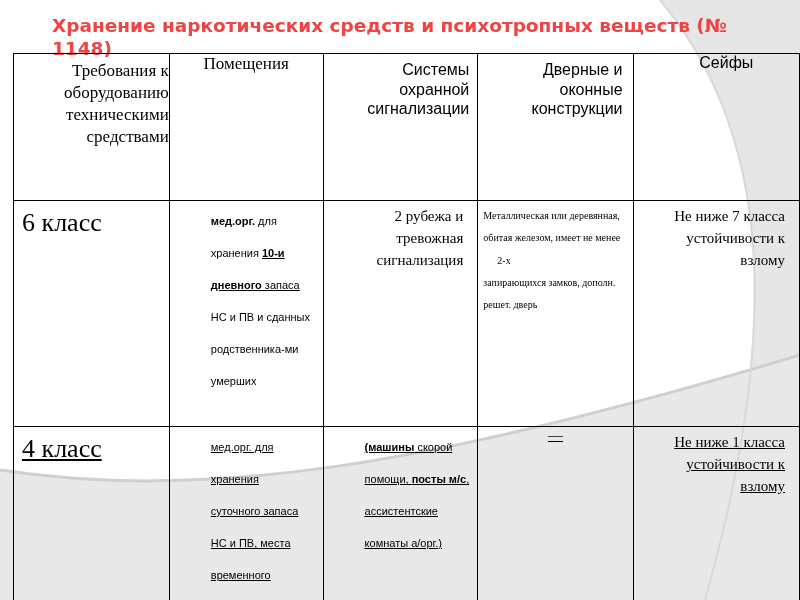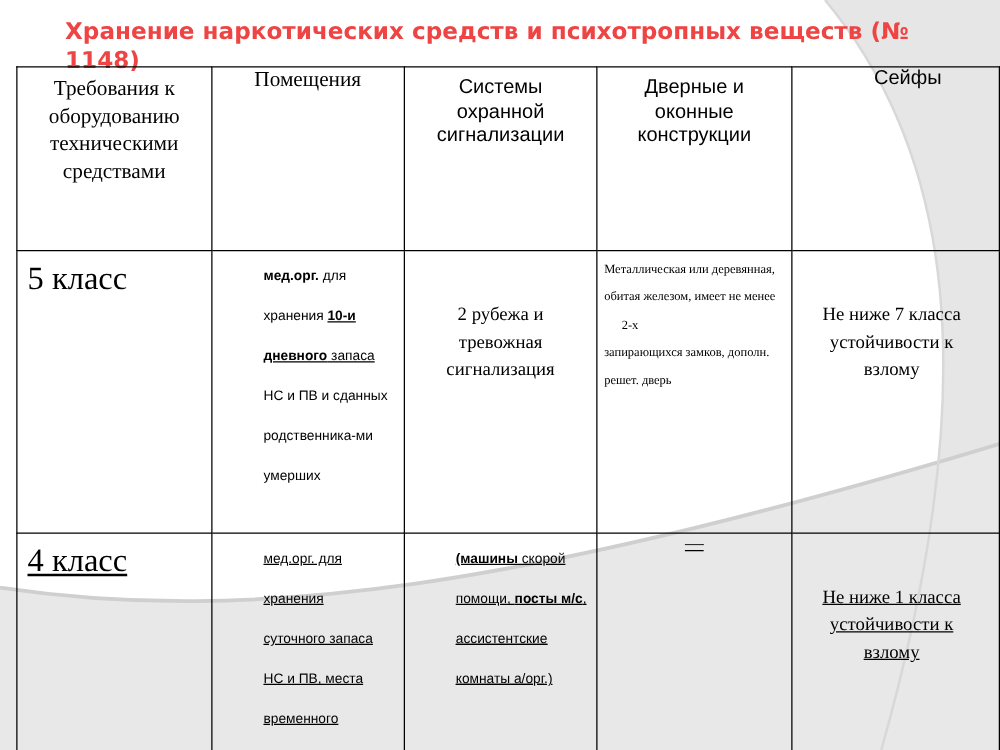--- a/index.html
+++ b/index.html
@@ -22,27 +22,27 @@
   }
   table.grid td {
     border:1.5px solid #000; vertical-align:top; padding:0; overflow:hidden;
   }
   table.grid tr.last td { border-bottom:none; }
   .hdr { height:147px; }
   .r3 { height:226px; }
   .r4 { height:168px;text-decoration:underline; }
   .serif { font-family:"Liberation Serif", serif; }
   .sans { font-family:"Liberation Sans", sans-serif; }
-  .c { text-align:center; }
+  .c { text-align:right; }
   .h1 { font-size:17px; line-height:22px; padding-top:6px; }
   .hmid { display:flex; align-items:center; justify-content:center; height:100%; text-align:center; }
   .hsans { font-size:16px; line-height:19.5px; padding-top:6px; }
   .cls { font-size:26px; line-height:30px; padding:7px 0 0 8px; }
   .sb { font-size:11px; line-height:32px; padding:4px 4px 0 7px;margin-left:34px; }
-  .ser15 { font-size:15px; line-height:22px; padding-top:4px;margin-top:36px; }
+  .ser15 { font-size:15px; line-height:22px; padding-top:4px; }
   .ser-left { font-size:10px; line-height:22.3px; padding:4px 2px 0 5px; }
   .ul { text-decoration:underline; }
   b { font-weight:bold; }
   .dash { display:flex; align-items:center; justify-content:center; height:100%; font-size:15px; }
 </style>
 </head>
 <body>
 
 <svg class="bg-swoosh" viewBox="0 0 800 600" xmlns="http://www.w3.org/2000/svg">
   <path d="M660 0 C760 120 790 300 705 600 L800 600 L800 0 Z" fill="#e6e6e6"></path>
@@ -75,21 +75,21 @@
     <td>
       <div class="sans c hsans" style="padding-left:10px;padding-right:10px;">Дверные и оконные конструкции</div>
     </td>
     <td>
       <div class="sans hmid" style="font-size:16px; padding-bottom:60px; box-sizing:border-box; padding-right:12px;margin-left:32px;">Сейфы</div>
     </td>
   </tr>
 
   <tr class="r3">
     <td>
-      <div class="serif cls">5 класс</div>
+      <div class="serif cls">6 класс</div>
     </td>
     <td>
       <div class="sans sb">
         <b>мед.орг.</b><span> для хранения </span><b class="ul">10-и дневного</b><span class="ul"> запаса </span><span>НС и ПВ и сданных родственника-ми умерших</span>
       </div>
     </td>
     <td>
       <div class="serif c ser15" style="padding-left:14px;padding-right:14px;">2 рубежа и тревожная сигнализация</div>
     </td>
     <td>

